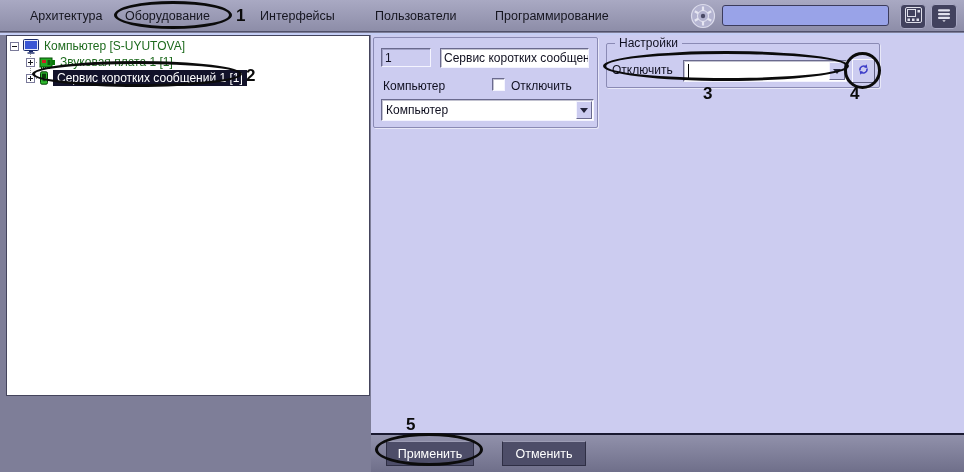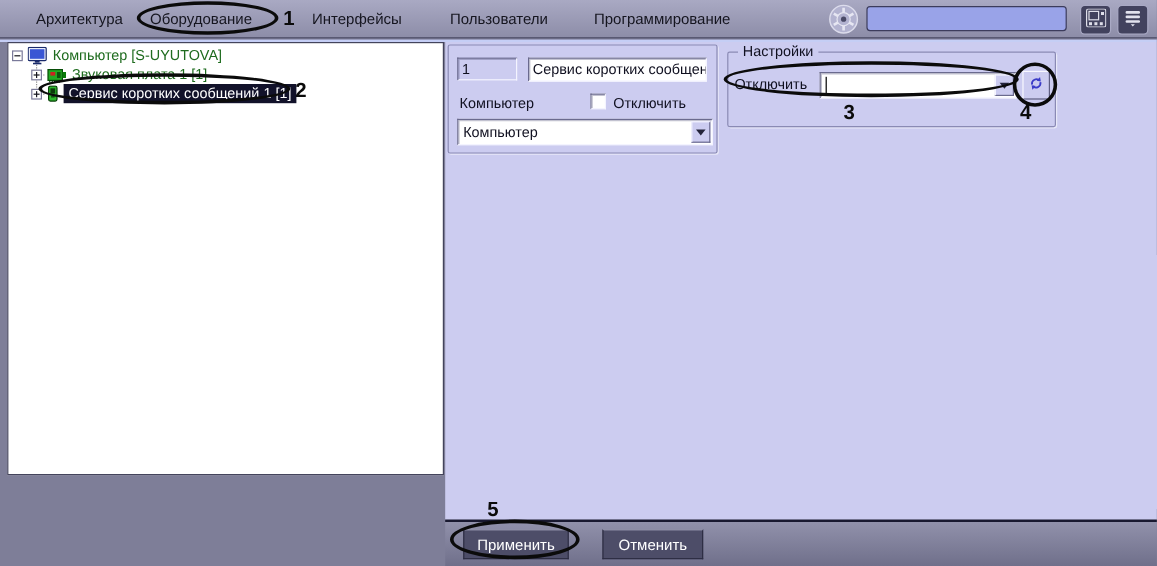--- a/index.html
+++ b/index.html
@@ -66,21 +66,21 @@
   .combo { position:absolute; background:#ffffff; display:flex; align-items:center; }
   .combo-value { font-size:12px; color:#101020; padding-left:4px; flex:1;
     overflow:hidden; white-space:nowrap; }
   .combo-btn { position:absolute; right:1px; top:1px; bottom:1px; width:16px;
     background: var(--panel, #ccccf0);
     border:1px solid; border-color:#f4f4ff #6a6a8e #6a6a8e #f4f4ff;
     display:flex; align-items:center; justify-content:center; cursor:pointer; }
   .tri { width:0; height:0; border-left:4px solid transparent;
     border-right:4px solid transparent; border-top:5px solid #23233a; }
   .computer-combo { left:7px; top:61px; width:213px; height:22px; }
-  .groupbox { position:absolute; left:235px; top:8px; width:274px; height:63px;
+  .groupbox { position:absolute; left:235px; top:8px; width:274px; height:45px;
     border:1px solid #8a8ab4; border-radius:2px;
     box-shadow: 1px 1px 0 rgba(255,255,255,.55); }
   .groupbox-legend { position:absolute; left:8px; top:-8px; padding:0 4px;
     background: var(--panel, #ccccf0); font-size:12px; color:#101020; }
   .device-label { left:241px; top:28px; }
   .device-combo { left:312px; top:25px; width:164px; height:22px; }
   .text-caret { position:absolute; left:4px; top:3px; width:1px; height:14px; background:#000; }
   .refresh-btn { position:absolute; left:481px; top:24px; width:23px; height:24px;
     background: var(--panel, #ccccf0);
     border:1px solid; border-color:#f8f8ff #5e5e82 #5e5e82 #f8f8ff;

